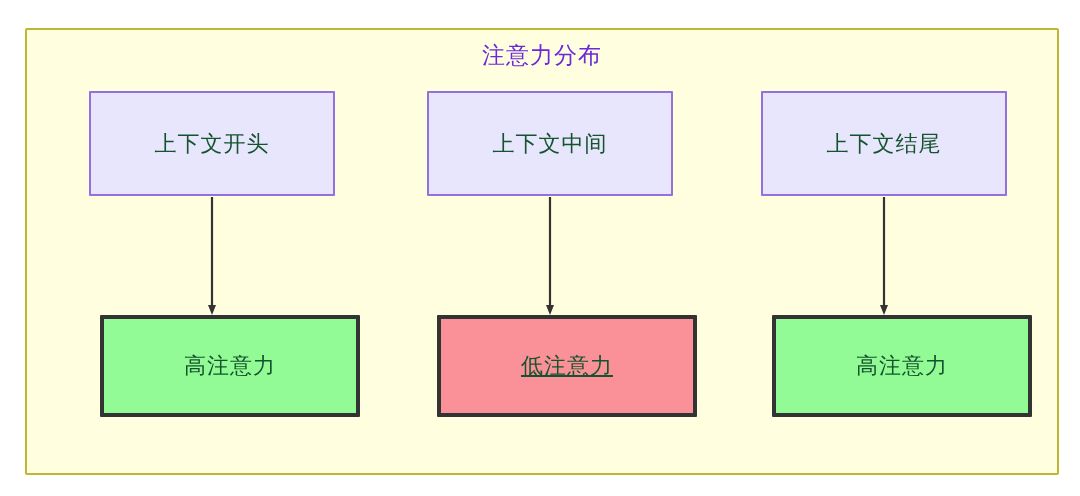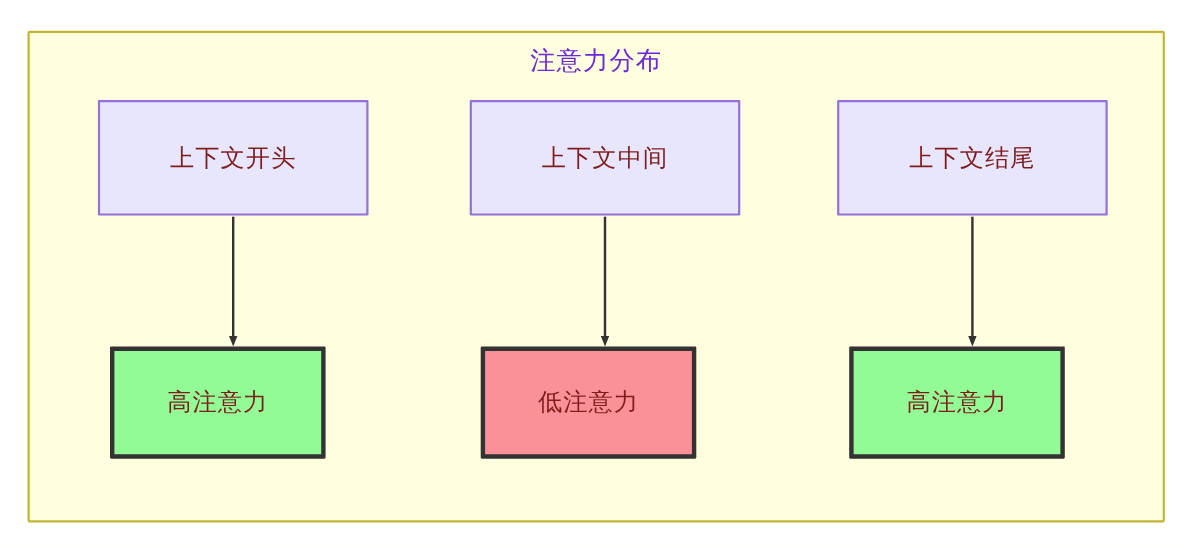--- a/index.html
+++ b/index.html
@@ -48,35 +48,35 @@
   }
 
   
   .node {
     position: absolute;
     box-sizing: border-box;
     display: flex;
     align-items: center;
     justify-content: center;
     font-size: 22px;
-    color: #7f1d1d;
+    color: #14532d;
     letter-spacing: 1px;
     white-space: nowrap;
   }
 
   .node-source {
     width: 246px;
     height: 105px;
     background: #e8e6fd;
     border: 2px solid #9370db;
     border-radius: 1px;
   }
 
   .node-result {
-    width: 196px;
+    width: 260px;
     height: 102px;
     border-radius: 1px;
   }
 
   .node-high {
     background: #92fb96;
     border: 4px solid #333333;
   }
 
   .node-low {
@@ -84,21 +84,21 @@
     border: 4px solid #333333;
   }
 
   
   #node-ctx-start  { left: 89px;  top: 91px; }
   #node-ctx-middle { left: 427px; top: 91px; }
   #node-ctx-end    { left: 761px; top: 91px; }
 
   
   #node-attn-high-1 { left: 100px; top: 315px; }
-  #node-attn-low    { left: 437px; top: 315px; }
+  #node-attn-low    { left: 437px; top: 315px; text-decoration: underline; }
   #node-attn-high-2 { left: 772px; top: 315px; }
 
   
   #edges {
     position: absolute;
     left: 0;
     top: 0;
     width: 1080px;
     height: 496px;
     pointer-events: none;

